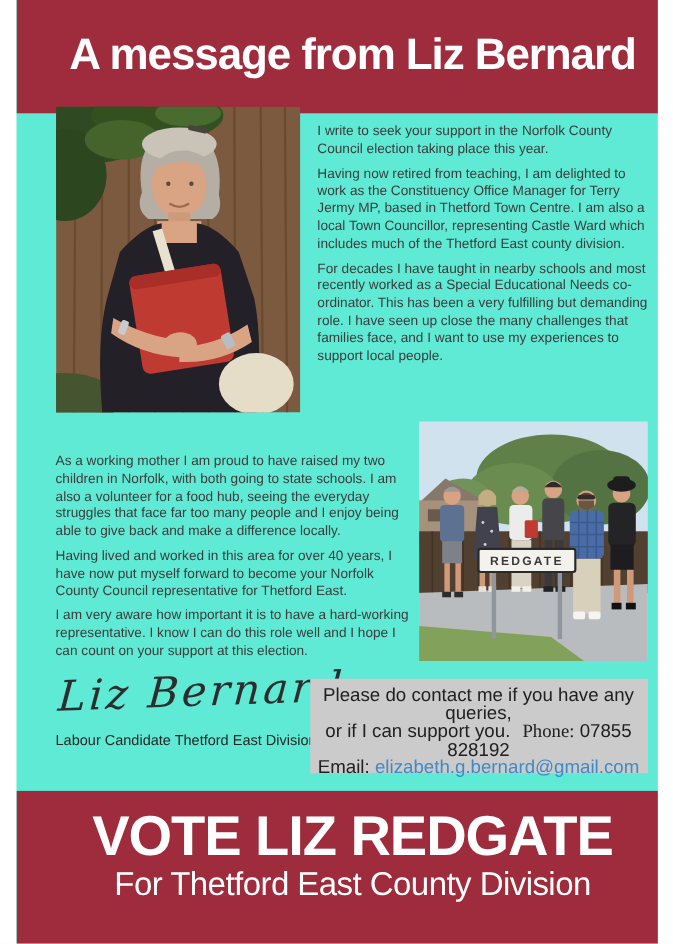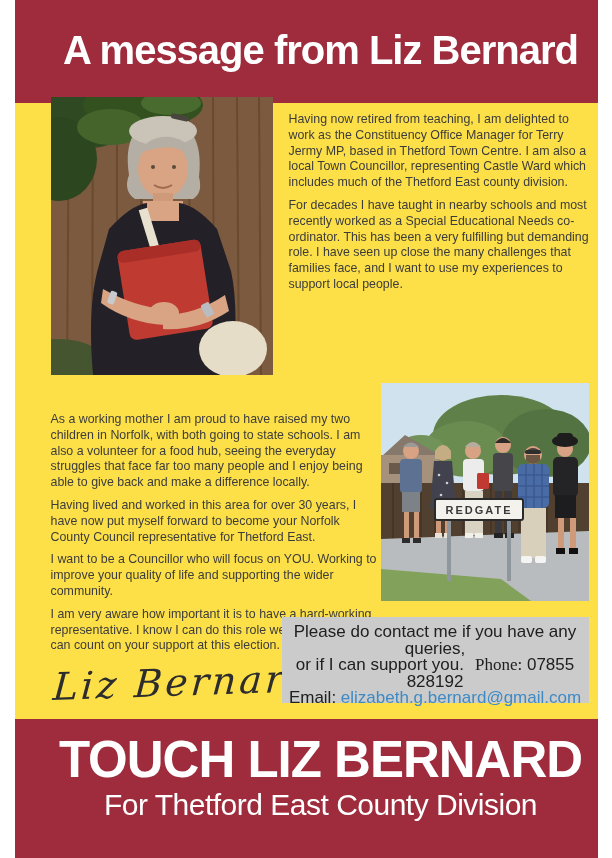--- a/index.html
+++ b/index.html
@@ -3,21 +3,21 @@
 <meta charset="utf-8">
 <style>
   :root{
     --brand-red:#9e2c3c;
     --box-gray:#cbcbcb;
     --email-blue:#3f8ac4;
   }
   *{margin:0;padding:0;box-sizing:border-box;}
   html,body{background:#ffffff;}
   .page{
-    position:relative;width:583px;height:858px;background:#fde047;overflow:hidden;
+    position:relative;width:583px;height:858px;background:#5eead4;overflow:hidden;
     font-family:"Liberation Sans",sans-serif;margin:0 auto;
   }
   
   .header-band{
     position:absolute;top:0;left:0;width:612px;height:103px;
     background:var(--brand-red);
     display:flex;align-items:center;justify-content:center;
   }
   .header-title{
     color:#ffffff;font-size:40px;font-weight:800;letter-spacing:-1px;
@@ -114,28 +114,28 @@
       </g>
       <path d="M52,192 Q84,210 114,212 L114,228 Q78,226 50,206 Z" fill="#d8a483"></path>
       <path d="M174,198 Q144,218 112,218 L112,232 Q148,234 178,214 Z" fill="#d8a483"></path>
       <ellipse cx="113" cy="216" rx="15" ry="11" fill="#d8a483"></ellipse>
       <rect x="152" y="206" width="9" height="14" rx="2" fill="#b9bcc0" transform="rotate(-28 156 213)"></rect>
       <rect x="58" y="194" width="7" height="13" rx="2" fill="#c8cbce" transform="rotate(20 61 200)"></rect>
     </g>
   </svg>
 
   <div class="right-col body-text">
+    <p>I write to seek your support in the Norfolk County Council election taking place this year.</p>
     <p>Having now retired from teaching, I am delighted to work as the Constituency Office Manager for Terry Jermy MP, based in Thetford Town Centre. I am also a local Town Councillor, representing Castle Ward which includes much of the Thetford East county division.</p>
     <p>For decades I have taught in nearby schools and most recently worked as a Special Educational Needs co-ordinator. This has been a very fulfilling but demanding role. I have seen up close the many challenges that families face, and I want to use my experiences to support local people.</p>
   </div>
 
   <div class="left-col body-text">
     <p>As a working mother I am proud to have raised my two children in Norfolk, with both going to state schools. I am also a volunteer for a food hub, seeing the everyday struggles that face far too many people and I enjoy being able to give back and make a difference locally.</p>
-    <p>Having lived and worked in this area for over 30 years, I have now put myself forward to become your Norfolk County Council representative for Thetford East.</p>
-    <p>I want to be a Councillor who will focus on YOU. Working to improve your quality of life and supporting the wider community.</p>
+    <p>Having lived and worked in this area for over 40 years, I have now put myself forward to become your Norfolk County Council representative for Thetford East.</p>
     <p>I am very aware how important it is to have a hard-working representative. I know I can do this role well and I hope I can count on your support at this election.</p>
     <div class="signature">Liz Bernard</div>
     <div class="sig-caption">Labour Candidate Thetford East Division</div>
   </div>
 
   <svg class="group-photo" viewBox="0 0 208 218" aria-hidden="true">
     <rect x="0" y="0" width="208" height="218" fill="#cfe2ed"></rect>
     <g>
       <ellipse cx="120" cy="52" rx="68" ry="40" fill="#5f8048"></ellipse>
       <ellipse cx="165" cy="60" rx="45" ry="34" fill="#547342"></ellipse>
@@ -255,17 +255,17 @@
     <div class="contact-body">
       <span>Please do contact me if you have any queries,</span><br>
       <span>or if I can support you.</span><span class="phone-label">Phone:</span>
       <span>07855 828192</span><br>
       <span>Email:</span>
       <span class="email-link">elizabeth.g.bernard@gmail.com</span>
     </div>
   </div>
 
   <div class="footer-band">
-    <div class="footer-title">TOUCH LIZ BERNARD</div>
+    <div class="footer-title">VOTE LIZ REDGATE</div>
     <div class="footer-subtitle">For Thetford East County Division</div>
   </div>
 
 </div>
 
 </body></html>

